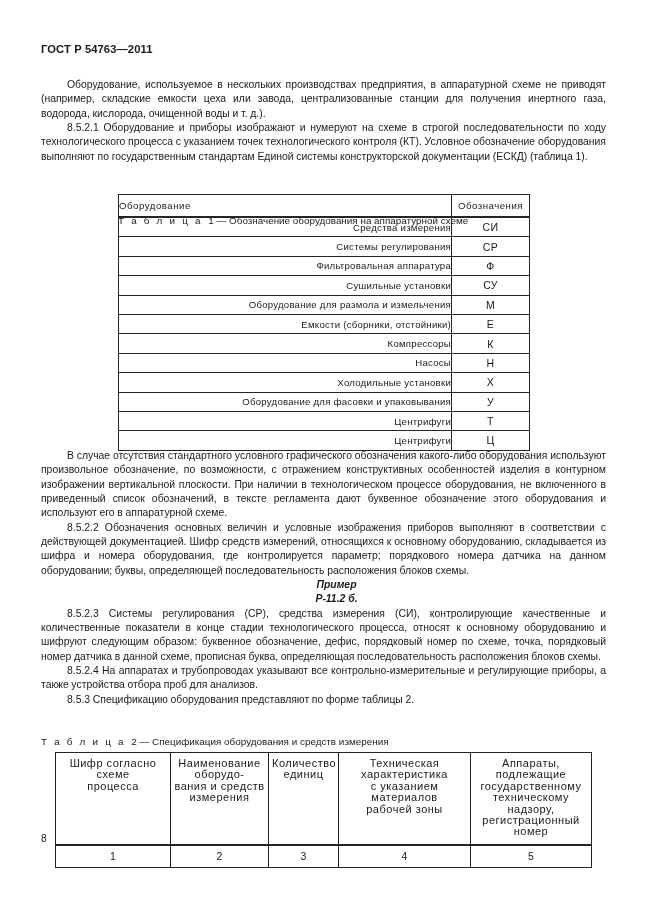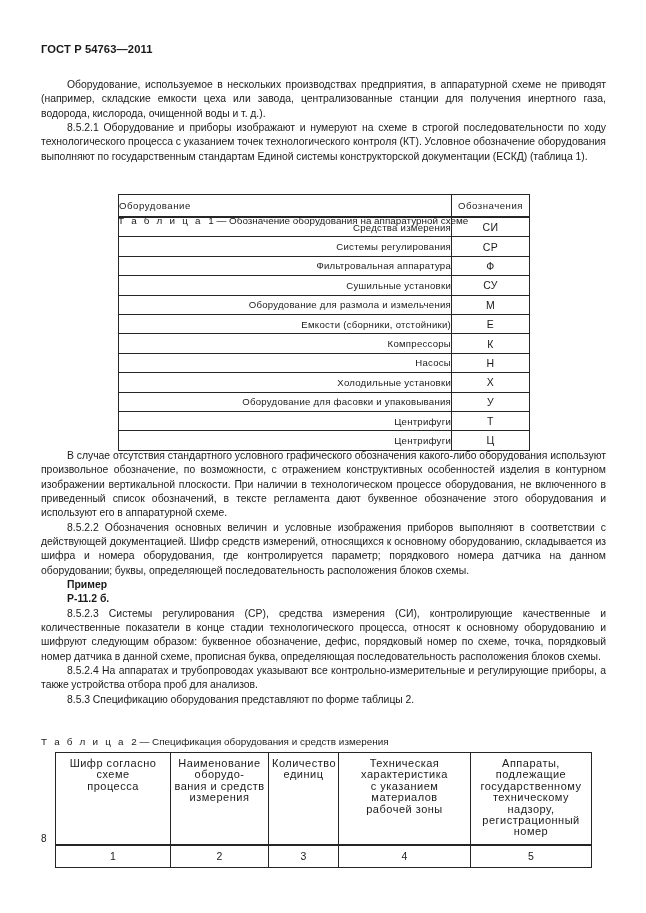--- a/index.html
+++ b/index.html
@@ -41,22 +41,24 @@
     letter-spacing: -0.01px;
     word-spacing: -0.15px;
     -webkit-hyphens: none;
     hyphens: none;
   }
 
   .example-block {
     margin: 0;
     font-size: 10.4px;
     line-height: 14.2px;
+    font-style: italic;
     font-weight: bold;
     padding-left: 26px;
+    text-align: center;
   }
 
   .tbl-caption {
     font-size: 9.9px;
     line-height: 13px;
     margin: 0;
     white-space: nowrap;
   }
   .tbl-caption .spaced {
     letter-spacing: 2.2px;

